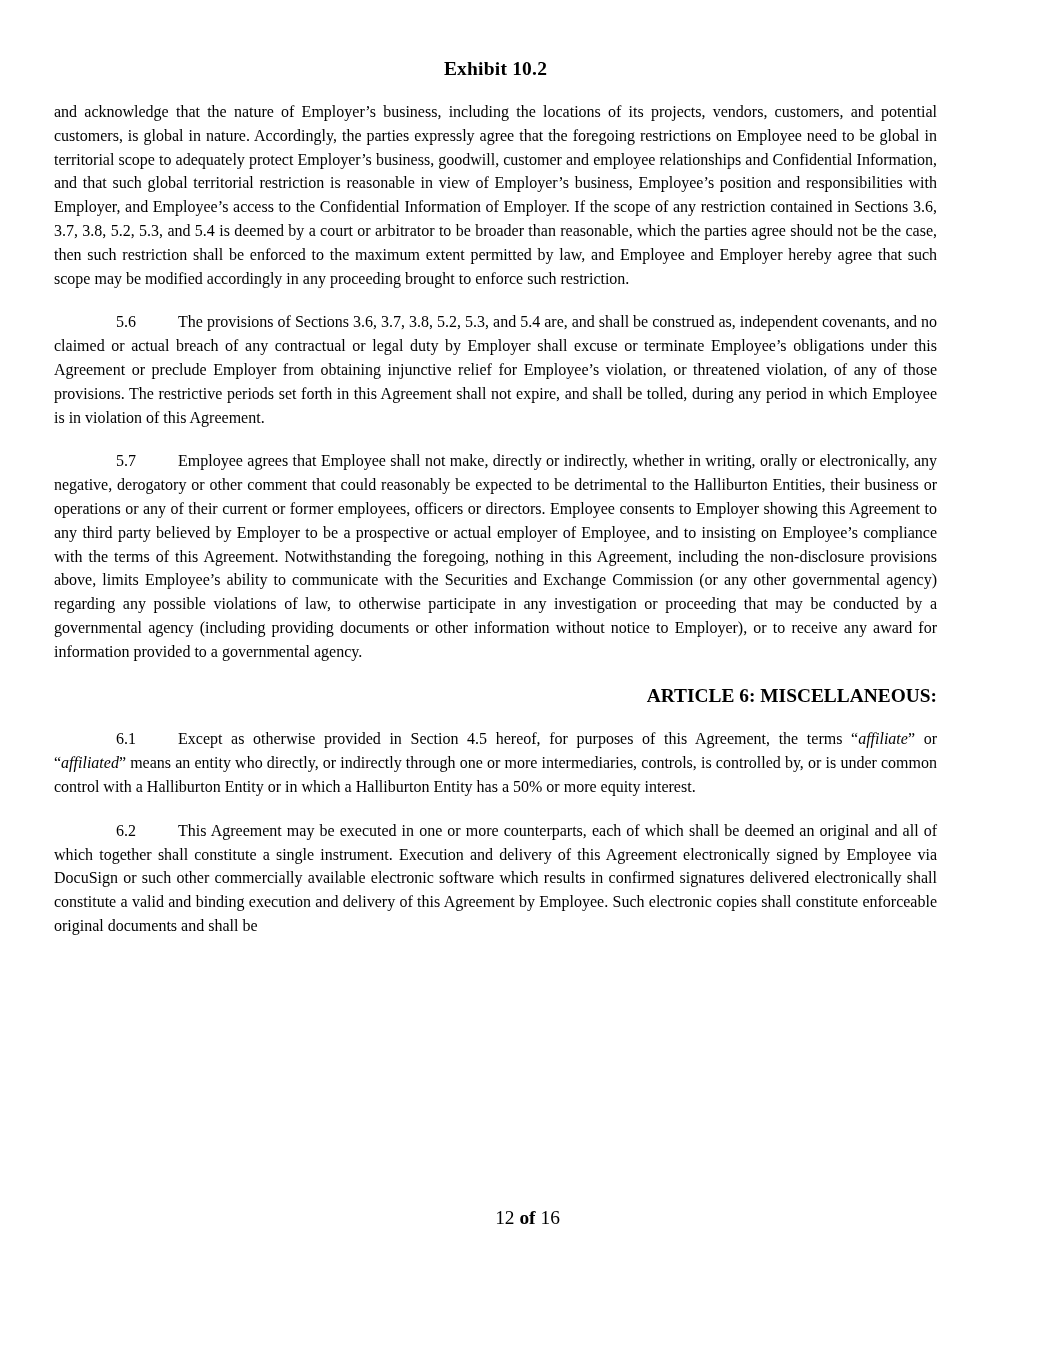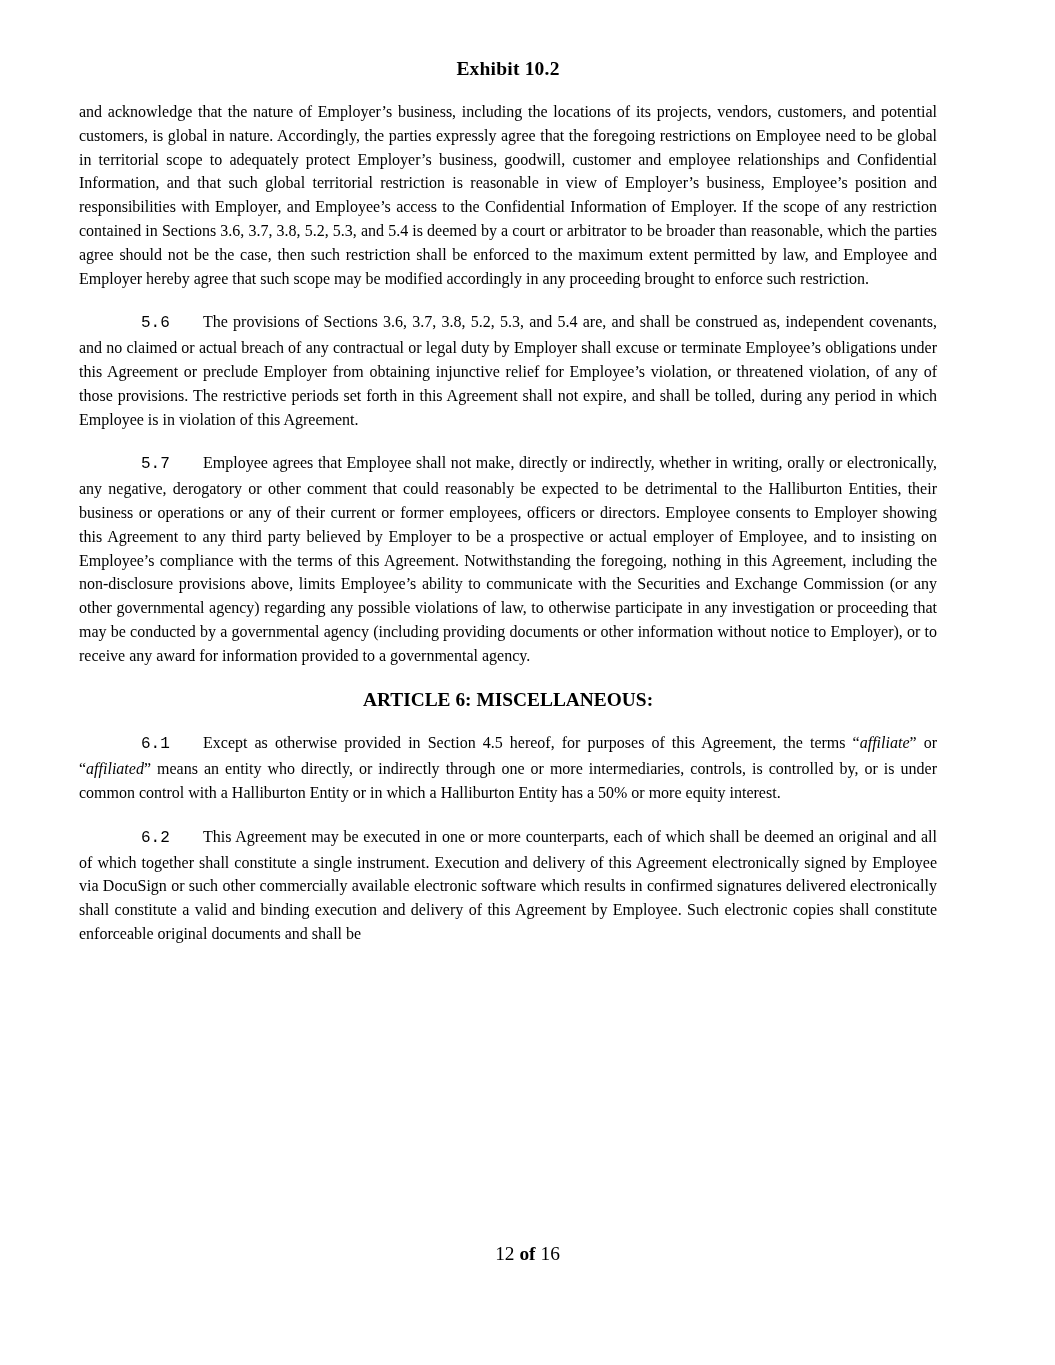--- a/index.html
+++ b/index.html
@@ -10,21 +10,21 @@
   body {
     width: 1055px;
     height: 1365px;
     font-family: "Liberation Serif", "DejaVu Serif", serif;
     color: #000000;
   }
   .page {
     width: 1055px;
     height: 1365px;
     box-sizing: border-box;
-    padding: 58px 118px 0 79px;
+    padding: 58px 118px 0 54px;
     position: relative;
   }
   .doc-header {
     text-align: center;
     font-weight: bold;
     font-size: 19.5px;
     letter-spacing: 0.2px;
     margin-bottom: 20px;
   }
   .para {
@@ -35,38 +35,37 @@
     margin: 0 0 20px 0;
     hyphens: none;
   }
   .para.first {
     margin-top: 0;
   }
   .indent-num {
     display: inline-block;
     width: 62px;
     margin-left: 62px;
-    font-family: Liberation Mono, monospace;
   }
   .article-head {
     font-size: 19.4px;
     line-height: 23.8px;
     font-weight: bold;
     margin: 0 0 20px 0;
-    text-align: center;
+    text-align: right;
   }
   .bi {
     font-weight: normal;
     font-style: italic;
   }
   .footer {
     position: absolute;
     left: 0;
     right: 0;
-    bottom: 100px;
+    bottom: 136px;
     text-align: center;
     font-size: 19.4px;
   }
   .footer .of {
     font-weight: bold;
   }
 </style>
 </head>
 <body>
 

